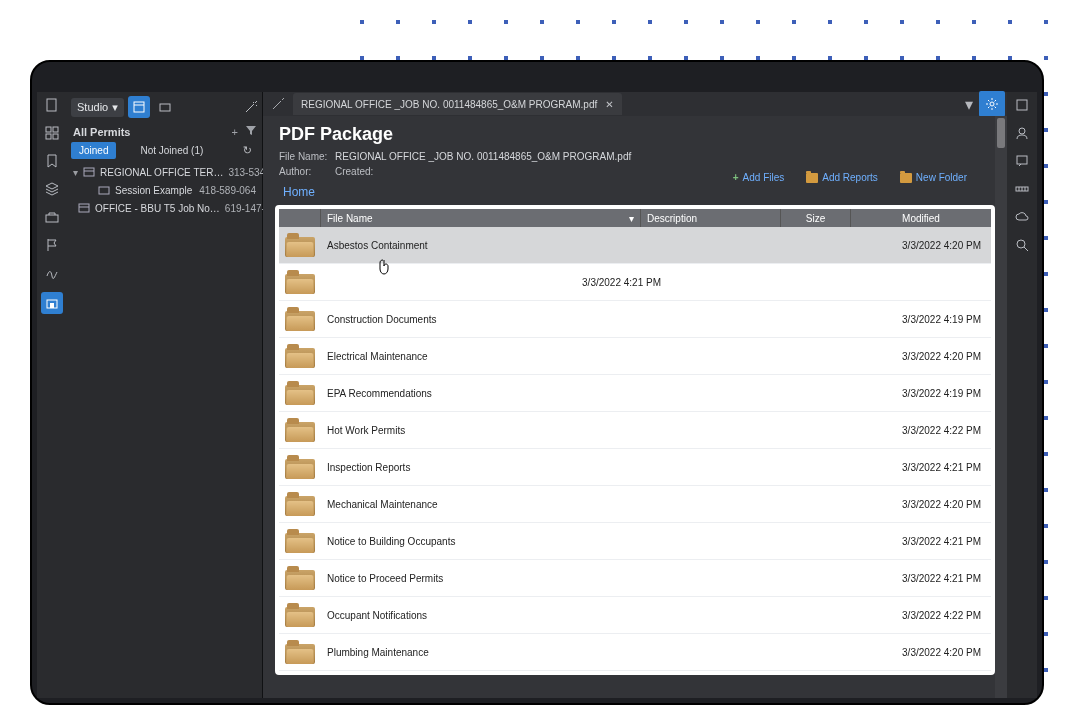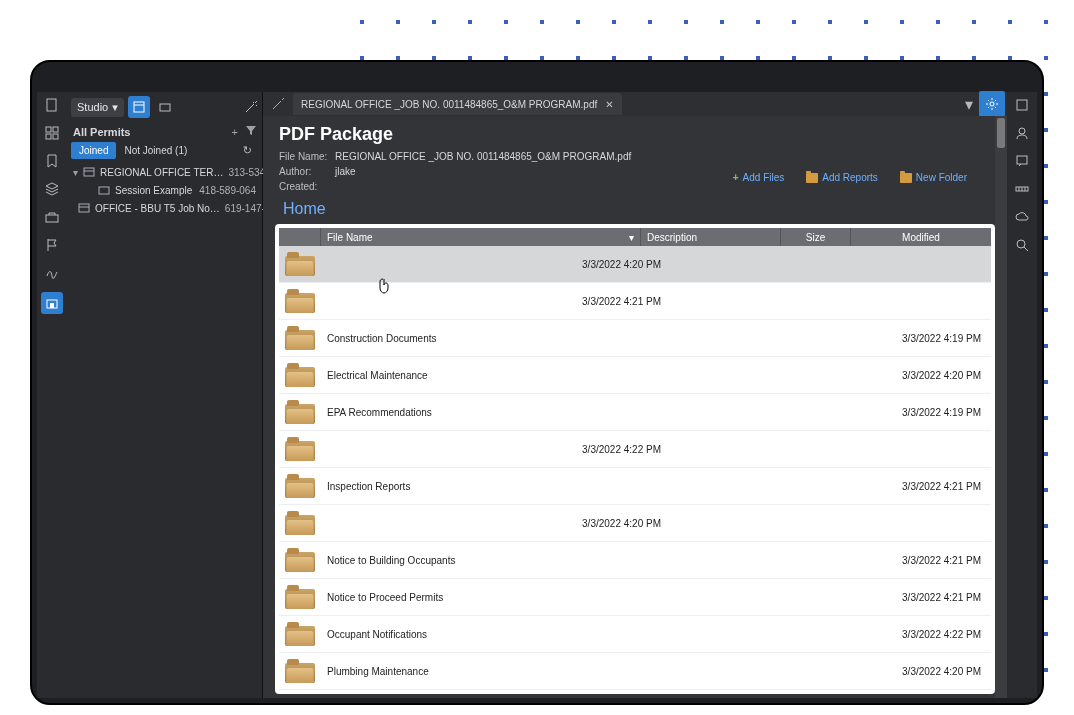--- a/index.html
+++ b/index.html
@@ -12,21 +12,21 @@
   .railL .ic, .railR .ic{width:18px;height:18px;color:#b9bcc2;display:flex;align-items:center;justify-content:center;cursor:pointer;}
   .railL .ic.active{background:#2f7fd1;border-radius:3px;width:22px;height:22px;color:#fff;}
   .sidebar{width:196px;background:#2a2b2e;border-right:1px solid #101113;display:flex;flex-direction:column;font-size:11px;color:#d7d9dd;}
   .sb-top{display:flex;align-items:center;height:30px;padding:0 4px;gap:4px;}
   .studio-btn{background:#3d3f44;color:#e6e8eb;padding:3px 6px;border-radius:3px;display:flex;align-items:center;gap:4px;cursor:pointer;font-size:11px;}
   .sqbtn{width:22px;height:22px;display:flex;align-items:center;justify-content:center;border-radius:3px;}
   .sqbtn.active{background:#2f7fd1;color:#fff;}
   .sb-row{display:flex;align-items:center;justify-content:space-between;padding:4px 6px;}
   .sb-row .ttl{font-weight:600;}
   .sb-row .icons{display:flex;gap:8px;color:#9fa2a8;}
-  .tabs2{display:flex;align-items:center;gap:0;padding:0 4px 2px;}
+  .tabs2{display:flex;align-items:center;gap:16px;padding:0 4px 2px;}
   .tab2{padding:3px 8px;font-size:10px;cursor:pointer;}
   .tab2.active{background:#2f7fd1;color:#fff;border-radius:2px;}
   .refresh{margin-left:auto;padding-right:6px;color:#bcbec3;cursor:pointer;}
   .tree{padding:2px 0;font-size:10px;}
   .trow{display:flex;align-items:center;padding:3px 6px;gap:5px;cursor:pointer;white-space:nowrap;}
   .trow .num{margin-left:auto;color:#aeb1b6;}
   .trow.indent1{padding-left:18px;}
   .tico{width:12px;height:12px;display:inline-flex;}
   .main{flex:1;display:flex;flex-direction:column;background:#2e2f33;min-width:0;}
   .tabbar{height:24px;background:#2e2f33;display:flex;align-items:center;}
@@ -41,21 +41,21 @@
   .thumb{position:absolute;right:2px;top:2px;width:8px;height:30px;background:#79797c;border-radius:2px;}
   .hdrblock{padding:8px 16px 4px 16px;color:#d9dbdf;}
   .hdrblock h1{font-size:18px;font-weight:700;color:#fff;margin-bottom:6px;}
   .meta{font-size:10px;display:grid;grid-template-columns:56px 1fr;row-gap:4px;color:#bdbfc4;}
   .meta b{color:#d6d8dc;font-weight:400;}
   .actions{position:absolute;right:40px;top:56px;display:flex;gap:22px;font-size:10px;}
   .actions a{color:#6fb0ff;text-decoration:none;display:flex;align-items:center;gap:4px;cursor:pointer;}
   .plus{color:#7ec17e;font-weight:700;}
   .fold{width:12px;height:10px;background:#d39a3f;border-radius:1px;display:inline-block;position:relative;}
   .fold:before{content:"";position:absolute;top:-2px;left:0;width:5px;height:2px;background:#d39a3f;border-radius:1px 1px 0 0;}
-  .homenav{padding:4px 20px 6px;font-size:16px;}
+  .homenav{padding:4px 20px 6px;font-size:12px;}
   .homenav a{color:#6fb0ff;text-decoration:none;}
   .panel{margin:0 12px 12px 12px;background:#fff;border:4px solid #fff;border-radius:4px;position:relative;height:470px;overflow:hidden;}
   .thead{display:flex;background:#6b6d72;color:#fff;font-size:10px;height:18px;align-items:center;}
   .th{border-right:1px solid #555;padding:0 6px;height:100%;display:flex;align-items:center;}
   .th.icon{width:42px;}
   .th.fn{flex:1;justify-content:space-between;}
   .th.desc{width:140px;}
   .th.size{width:70px;justify-content:center;}
   .th.mod{width:140px;justify-content:center;border-right:none;}
   .rows{overflow:hidden;}
@@ -610,21 +610,20 @@
     <div class="content">
       <div class="scroll">
             <div class="thumb"></div>
           </div>
       <div class="hdrblock">
         <h1>PDF Package</h1>
         <div class="meta">
           <span>File Name:</span>
               <b>REGIONAL  OFFICE _JOB NO. 0011484865_O&amp;M PROGRAM.pdf</b>
           <span>Author:</span>
-              <b>jlake</b>
           <span>Created:</span>
         </div>
       </div>
       <div class="actions">
         <a>
               <span class="plus">+</span>
               <span>Add Files</span>
             </a>
         <a>
               <span class="fold"></span>
@@ -650,20 +649,21 @@
         </div>
         <div class="rows" id="rows">
               <div class="row hl">
                 <div class="cell icon">
                   <div class="folder">
                     <div class="back"></div>
                     <div class="tab"></div>
                     <div class="front"></div>
                   </div>
                 </div>
+                <div class="cell fn">Asbestos Containment</div>
                 <div class="cell desc"></div>
                 <div class="cell size"></div>
                 <div class="cell mod">3/3/2022 4:20 PM</div>
               </div>
               <div class="row">
                 <div class="cell icon">
                   <div class="folder">
                     <div class="back"></div>
                     <div class="tab"></div>
                     <div class="front"></div>
@@ -713,20 +713,21 @@
                 <div class="cell mod">3/3/2022 4:19 PM</div>
               </div>
               <div class="row">
                 <div class="cell icon">
                   <div class="folder">
                     <div class="back"></div>
                     <div class="tab"></div>
                     <div class="front"></div>
                   </div>
                 </div>
+                <div class="cell fn">Hot Work Permits</div>
                 <div class="cell desc"></div>
                 <div class="cell size"></div>
                 <div class="cell mod">3/3/2022 4:22 PM</div>
               </div>
               <div class="row">
                 <div class="cell icon">
                   <div class="folder">
                     <div class="back"></div>
                     <div class="tab"></div>
                     <div class="front"></div>
@@ -738,20 +739,21 @@
                 <div class="cell mod">3/3/2022 4:21 PM</div>
               </div>
               <div class="row">
                 <div class="cell icon">
                   <div class="folder">
                     <div class="back"></div>
                     <div class="tab"></div>
                     <div class="front"></div>
                   </div>
                 </div>
+                <div class="cell fn">Mechanical Maintenance</div>
                 <div class="cell desc"></div>
                 <div class="cell size"></div>
                 <div class="cell mod">3/3/2022 4:20 PM</div>
               </div>
               <div class="row">
                 <div class="cell icon">
                   <div class="folder">
                     <div class="back"></div>
                     <div class="tab"></div>
                     <div class="front"></div>

